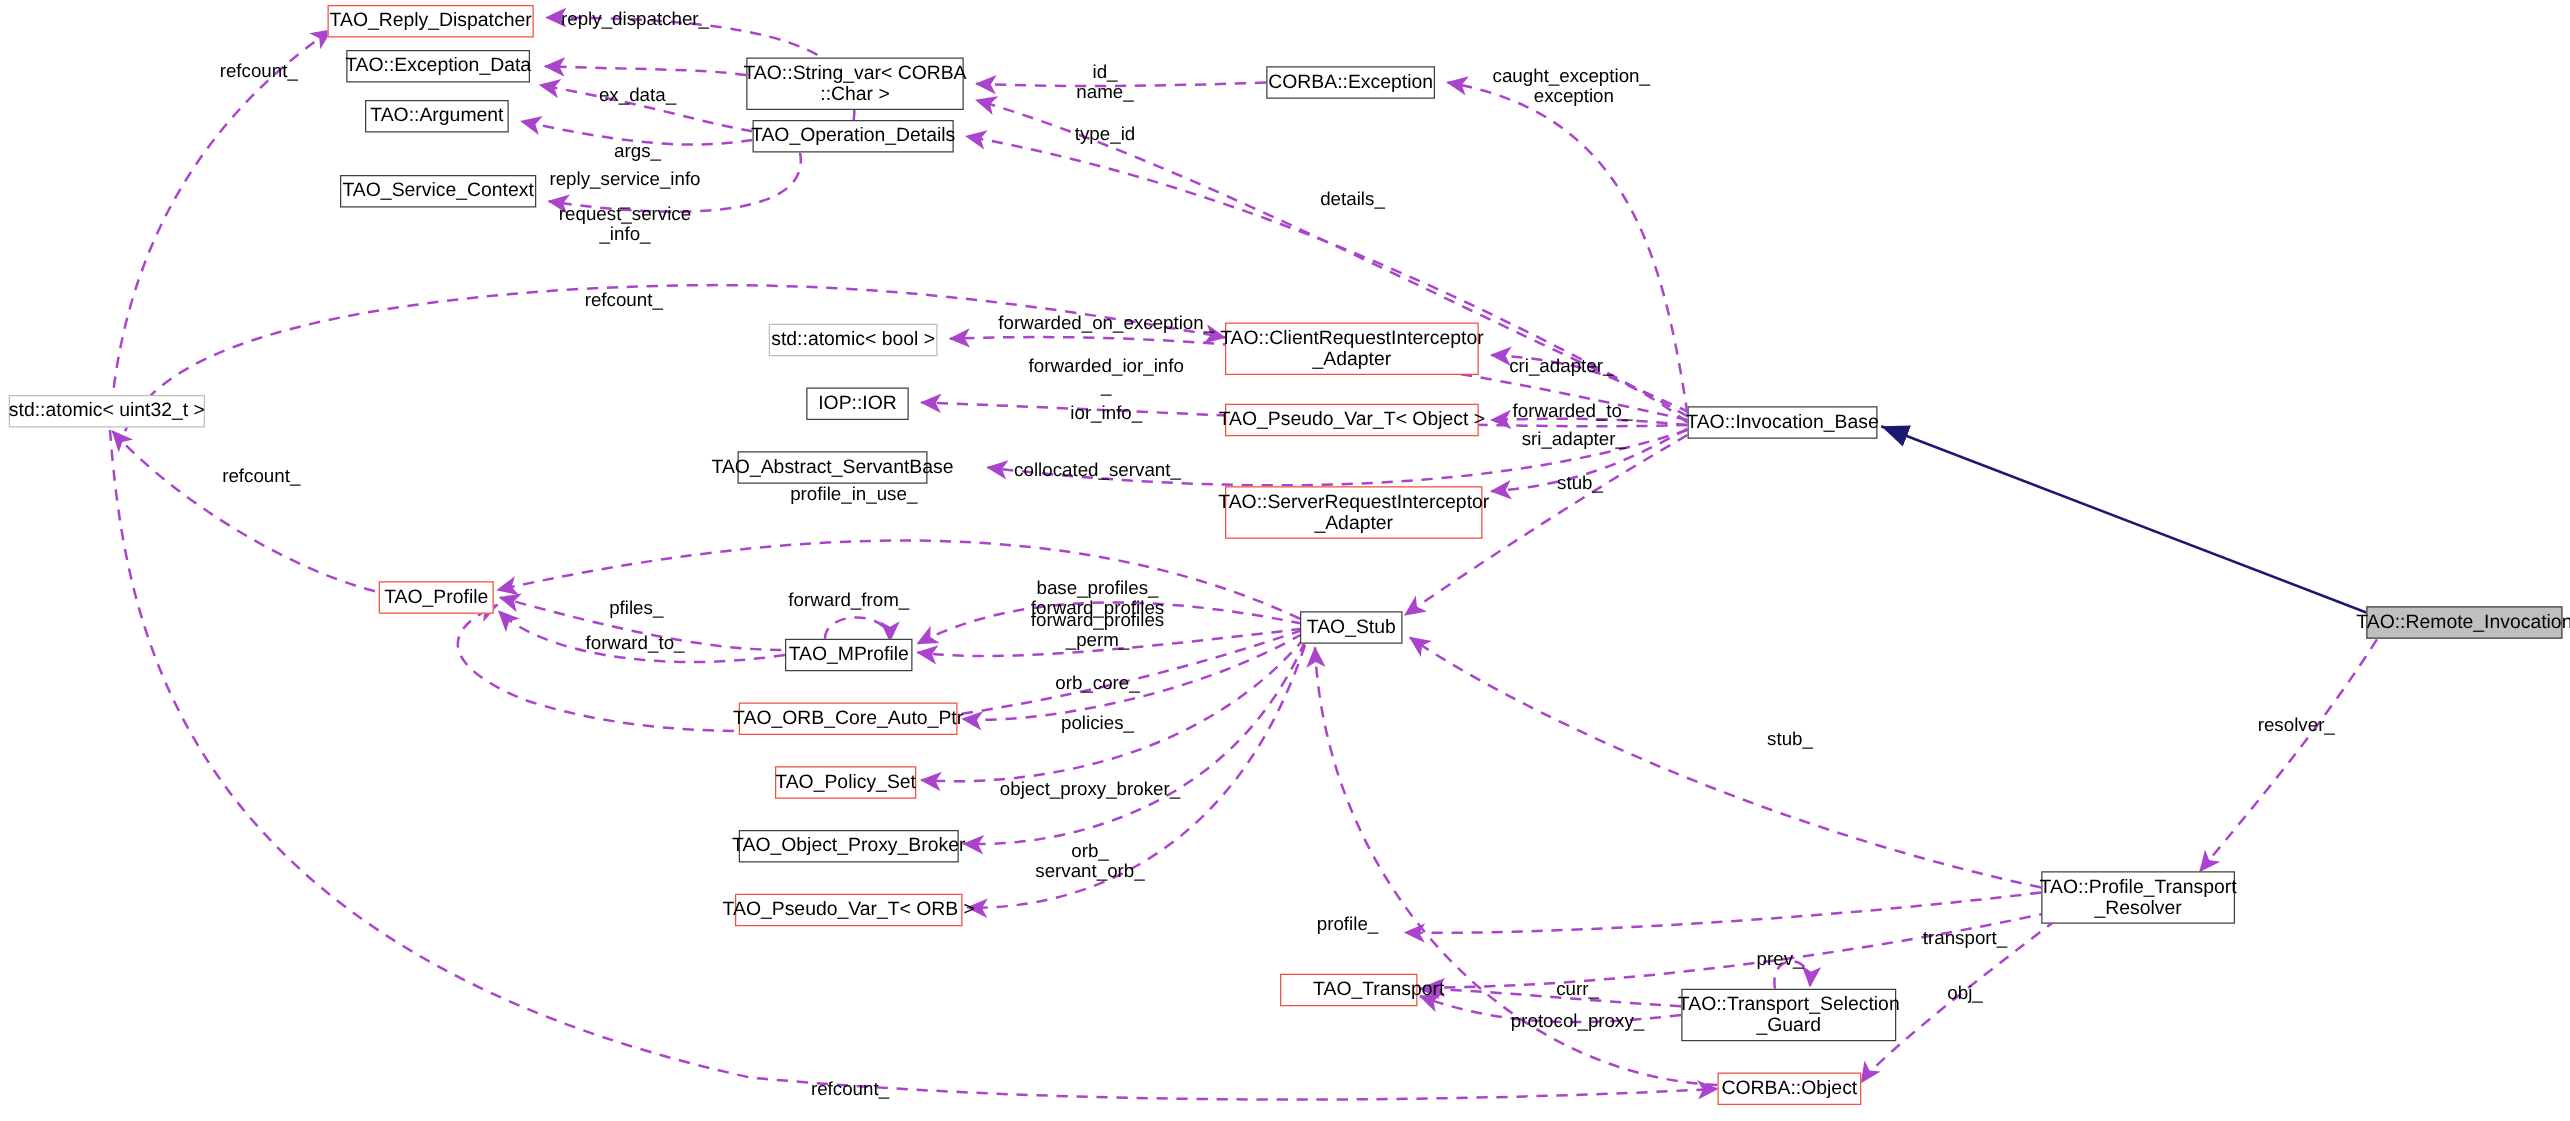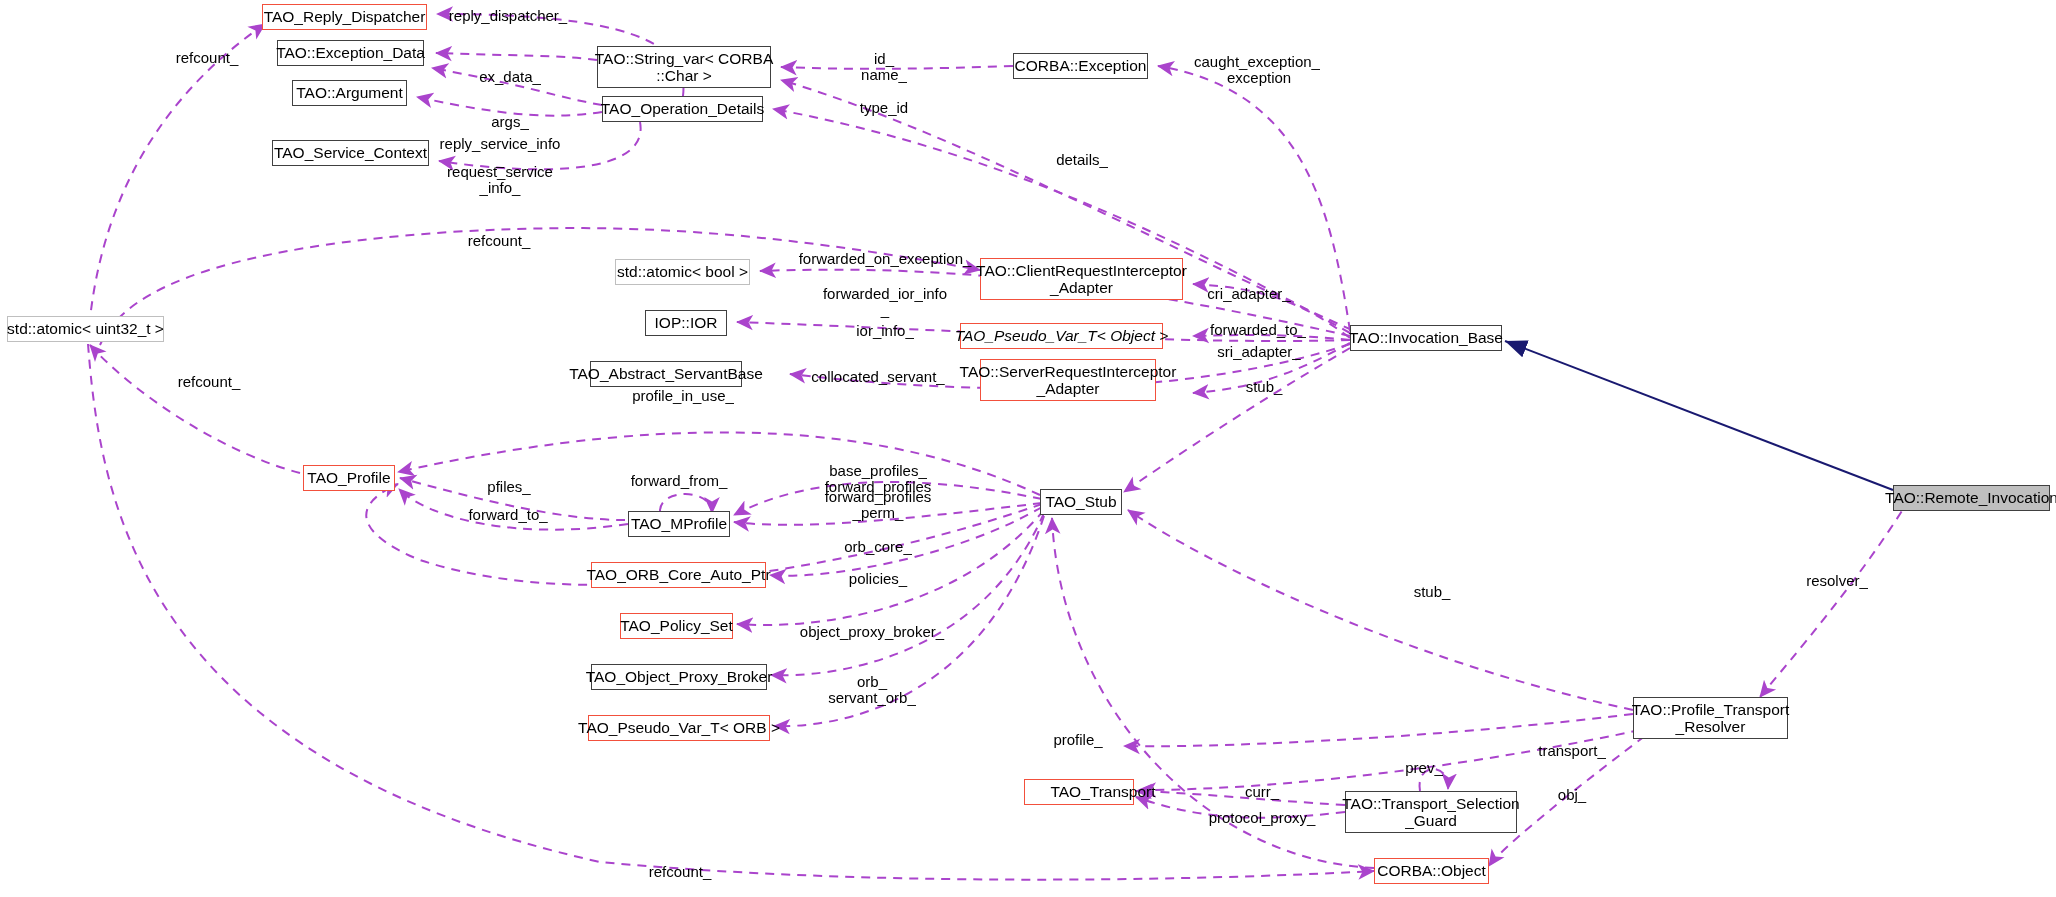--- a/index.html
+++ b/index.html
@@ -159,22 +159,22 @@
       <div class="node node-black" style="left: 597px; top: 46px; width: 174px; height: 42px;">TAO::String_var&lt; CORBA
 ::Char &gt;</div>
       <div class="node node-black" style="left: 602px; top: 96px; width: 161px; height: 26px;">TAO_Operation_Details</div>
       <div class="node node-black" style="left: 1013px; top: 53px; width: 135px; height: 26px;">CORBA::Exception</div>
       <div class="node node-grey" style="left: 7px; top: 316px; width: 157px; height: 26px;">std::atomic&lt; uint32_t &gt;</div>
       <div class="node node-grey" style="left: 615px; top: 259px; width: 135px; height: 26px;">std::atomic&lt; bool &gt;</div>
       <div class="node node-black" style="left: 645px; top: 310px; width: 82px; height: 26px;">IOP::IOR</div>
       <div class="node node-black" style="left: 590px; top: 361px; width: 152px; height: 26px;">TAO_Abstract_ServantBase</div>
       <div class="node node-red" style="left: 980px; top: 258px; width: 203px; height: 42px;">TAO::ClientRequestInterceptor
 _Adapter</div>
-      <div class="node node-red" style="left: 960px; top: 323px; width: 203px; height: 26px; font-style: italic;">TAO_Pseudo_Var_T&lt; Object &gt;</div>
-      <div class="node node-red" style="left: 980px; top: 359px; width: 176px; height: 42px;">TAO::ServerRequestInterceptor
+      <div class="node node-red" style="left: 980px; top: 323px; width: 203px; height: 26px;">TAO_Pseudo_Var_T&lt; Object &gt;</div>
+      <div class="node node-red" style="left: 980px; top: 389px; width: 206px; height: 42px;">TAO::ServerRequestInterceptor
 _Adapter</div>
       <div class="node node-black" style="left: 1350px; top: 325px; width: 152px; height: 26px;">TAO::Invocation_Base</div>
       <div class="node node-red" style="left: 303px; top: 465px; width: 92px; height: 26px;">TAO_Profile</div>
       <div class="node node-black" style="left: 628px; top: 511px; width: 102px; height: 26px;">TAO_MProfile</div>
       <div class="node node-red" style="left: 591px; top: 562px; width: 175px; height: 26px;">TAO_ORB_Core_Auto_Ptr</div>
       <div class="node node-red" style="left: 620px; top: 613px; width: 113px; height: 26px;">TAO_Policy_Set</div>
       <div class="node node-black" style="left: 591px; top: 664px; width: 176px; height: 26px;">TAO_Object_Proxy_Broker</div>
       <div class="node node-red" style="left: 588px; top: 715px; width: 182px; height: 26px;">TAO_Pseudo_Var_T&lt; ORB &gt;</div>
       <div class="node node-black" style="left: 1040px; top: 489px; width: 82px; height: 26px;">TAO_Stub</div>
       <div class="node node-focus" style="left: 1893px; top: 485px; width: 157px; height: 26px;">TAO::Remote_Invocation</div>

